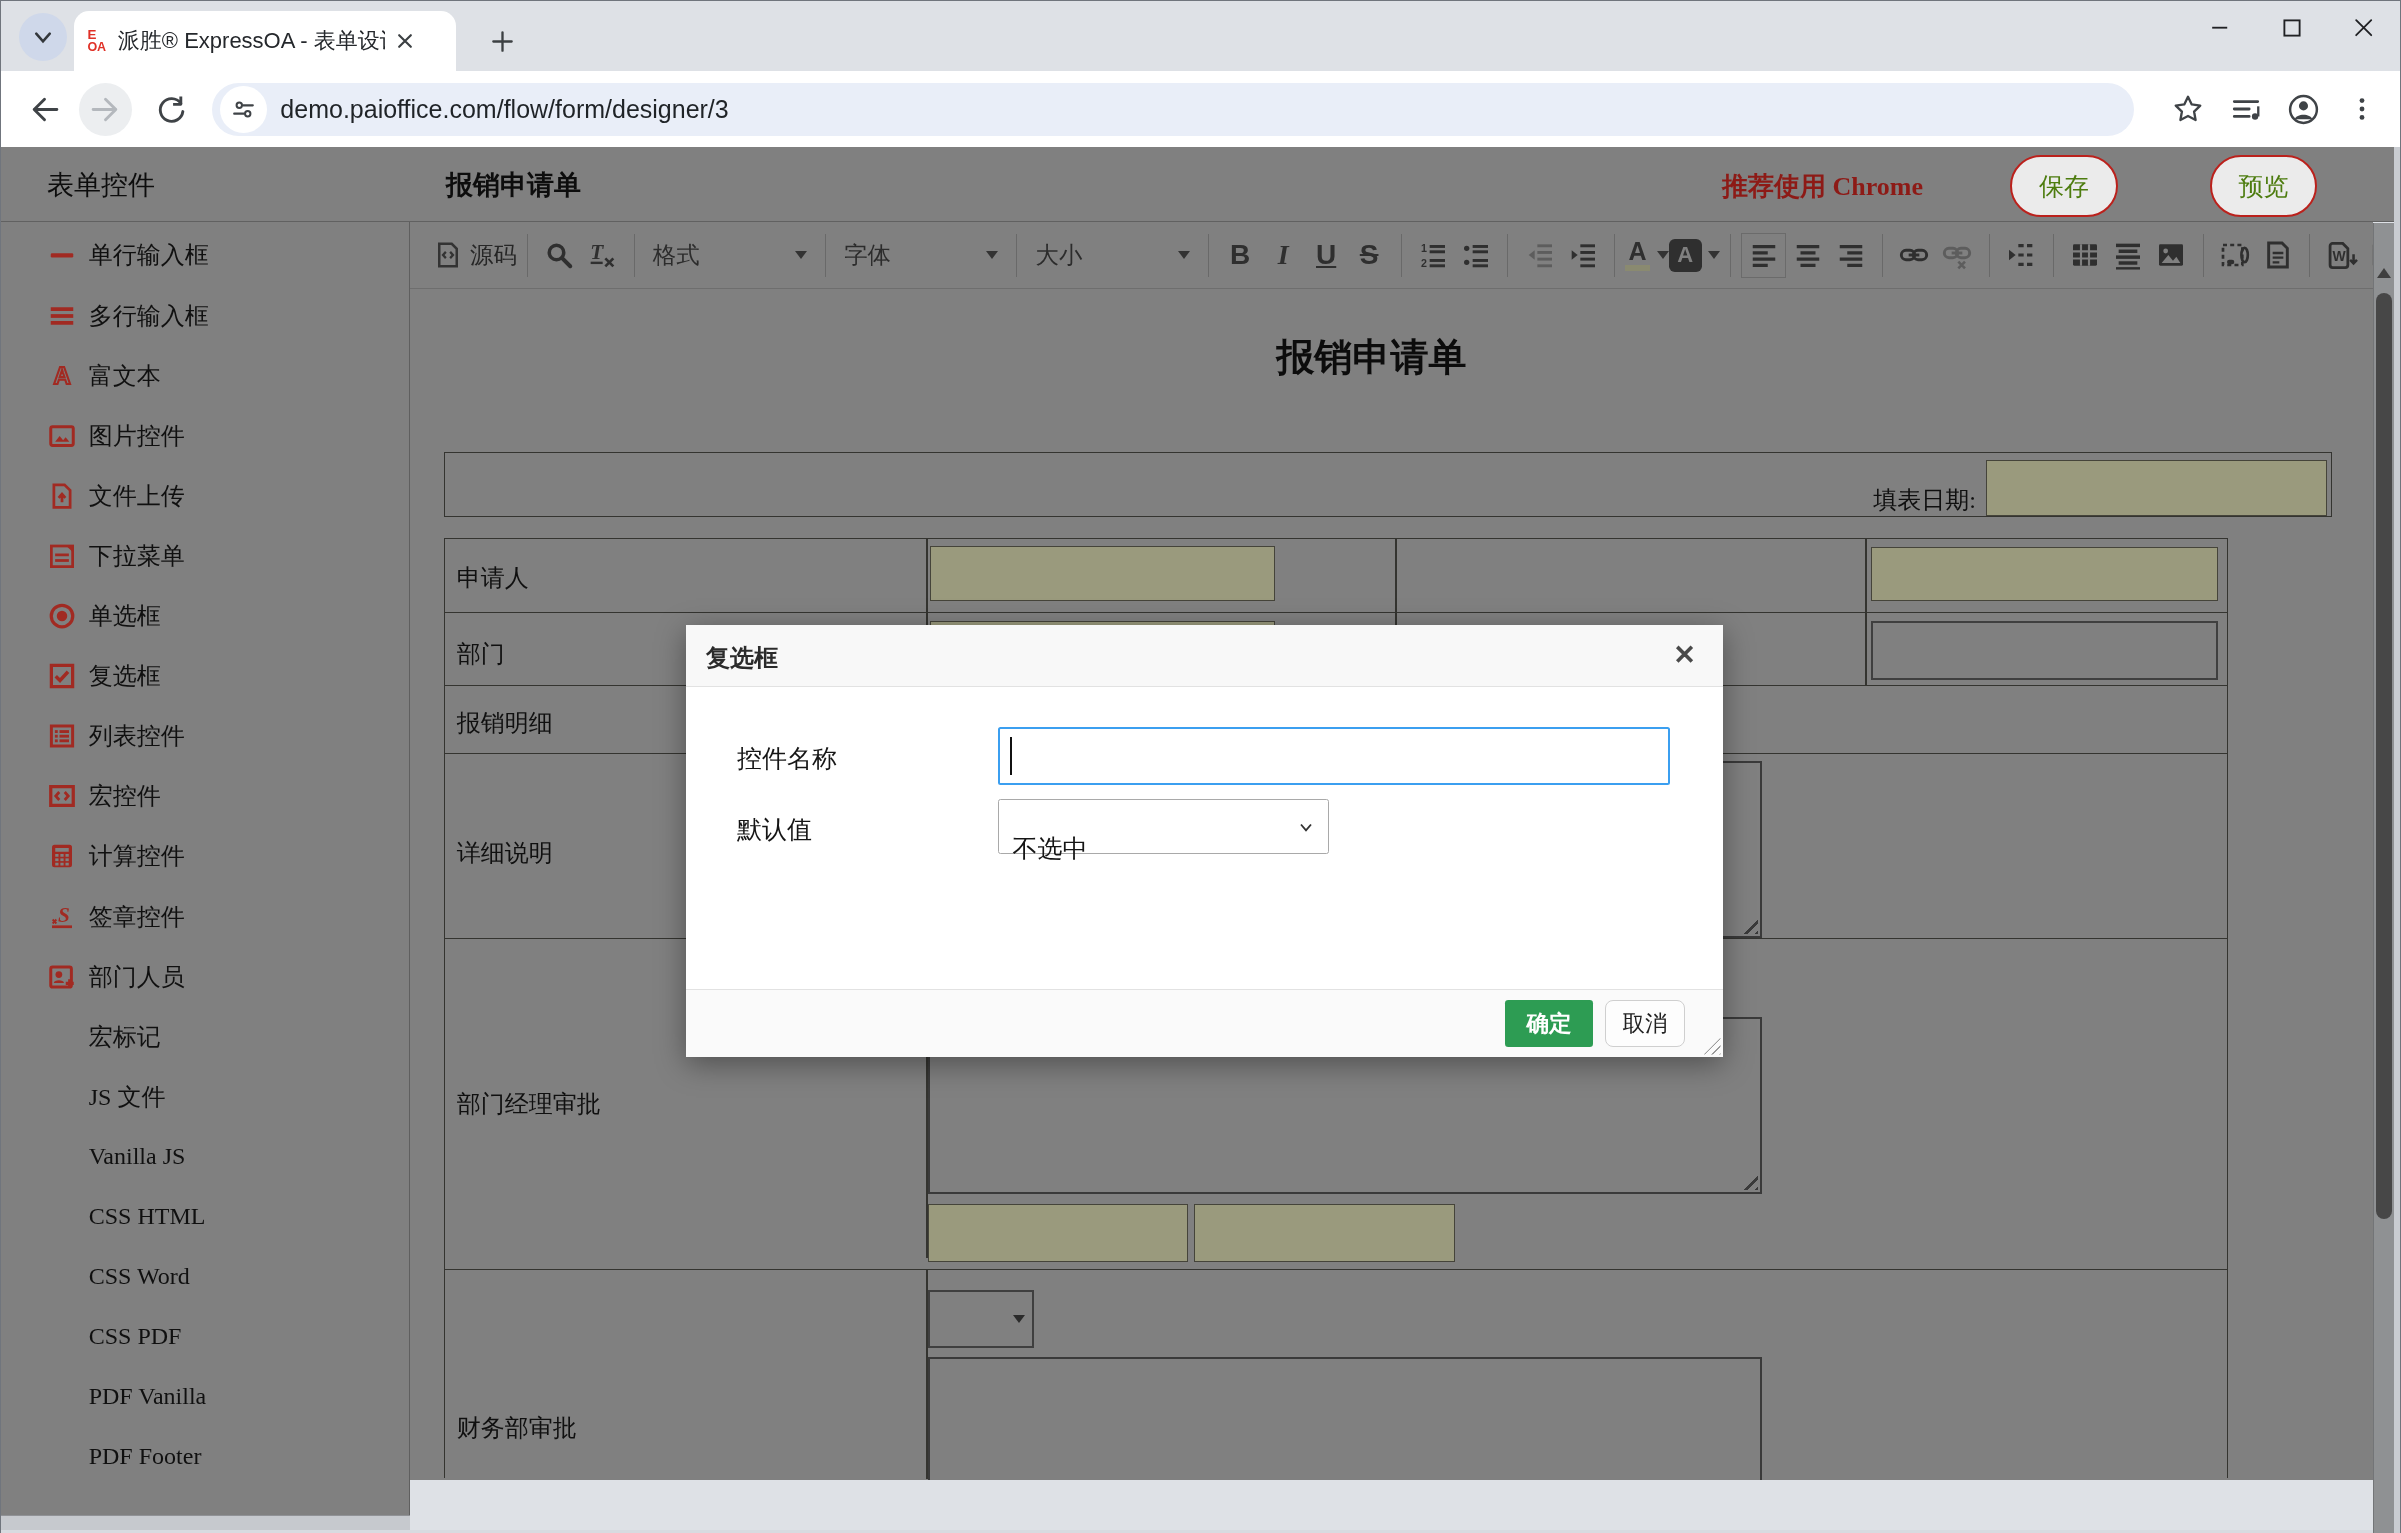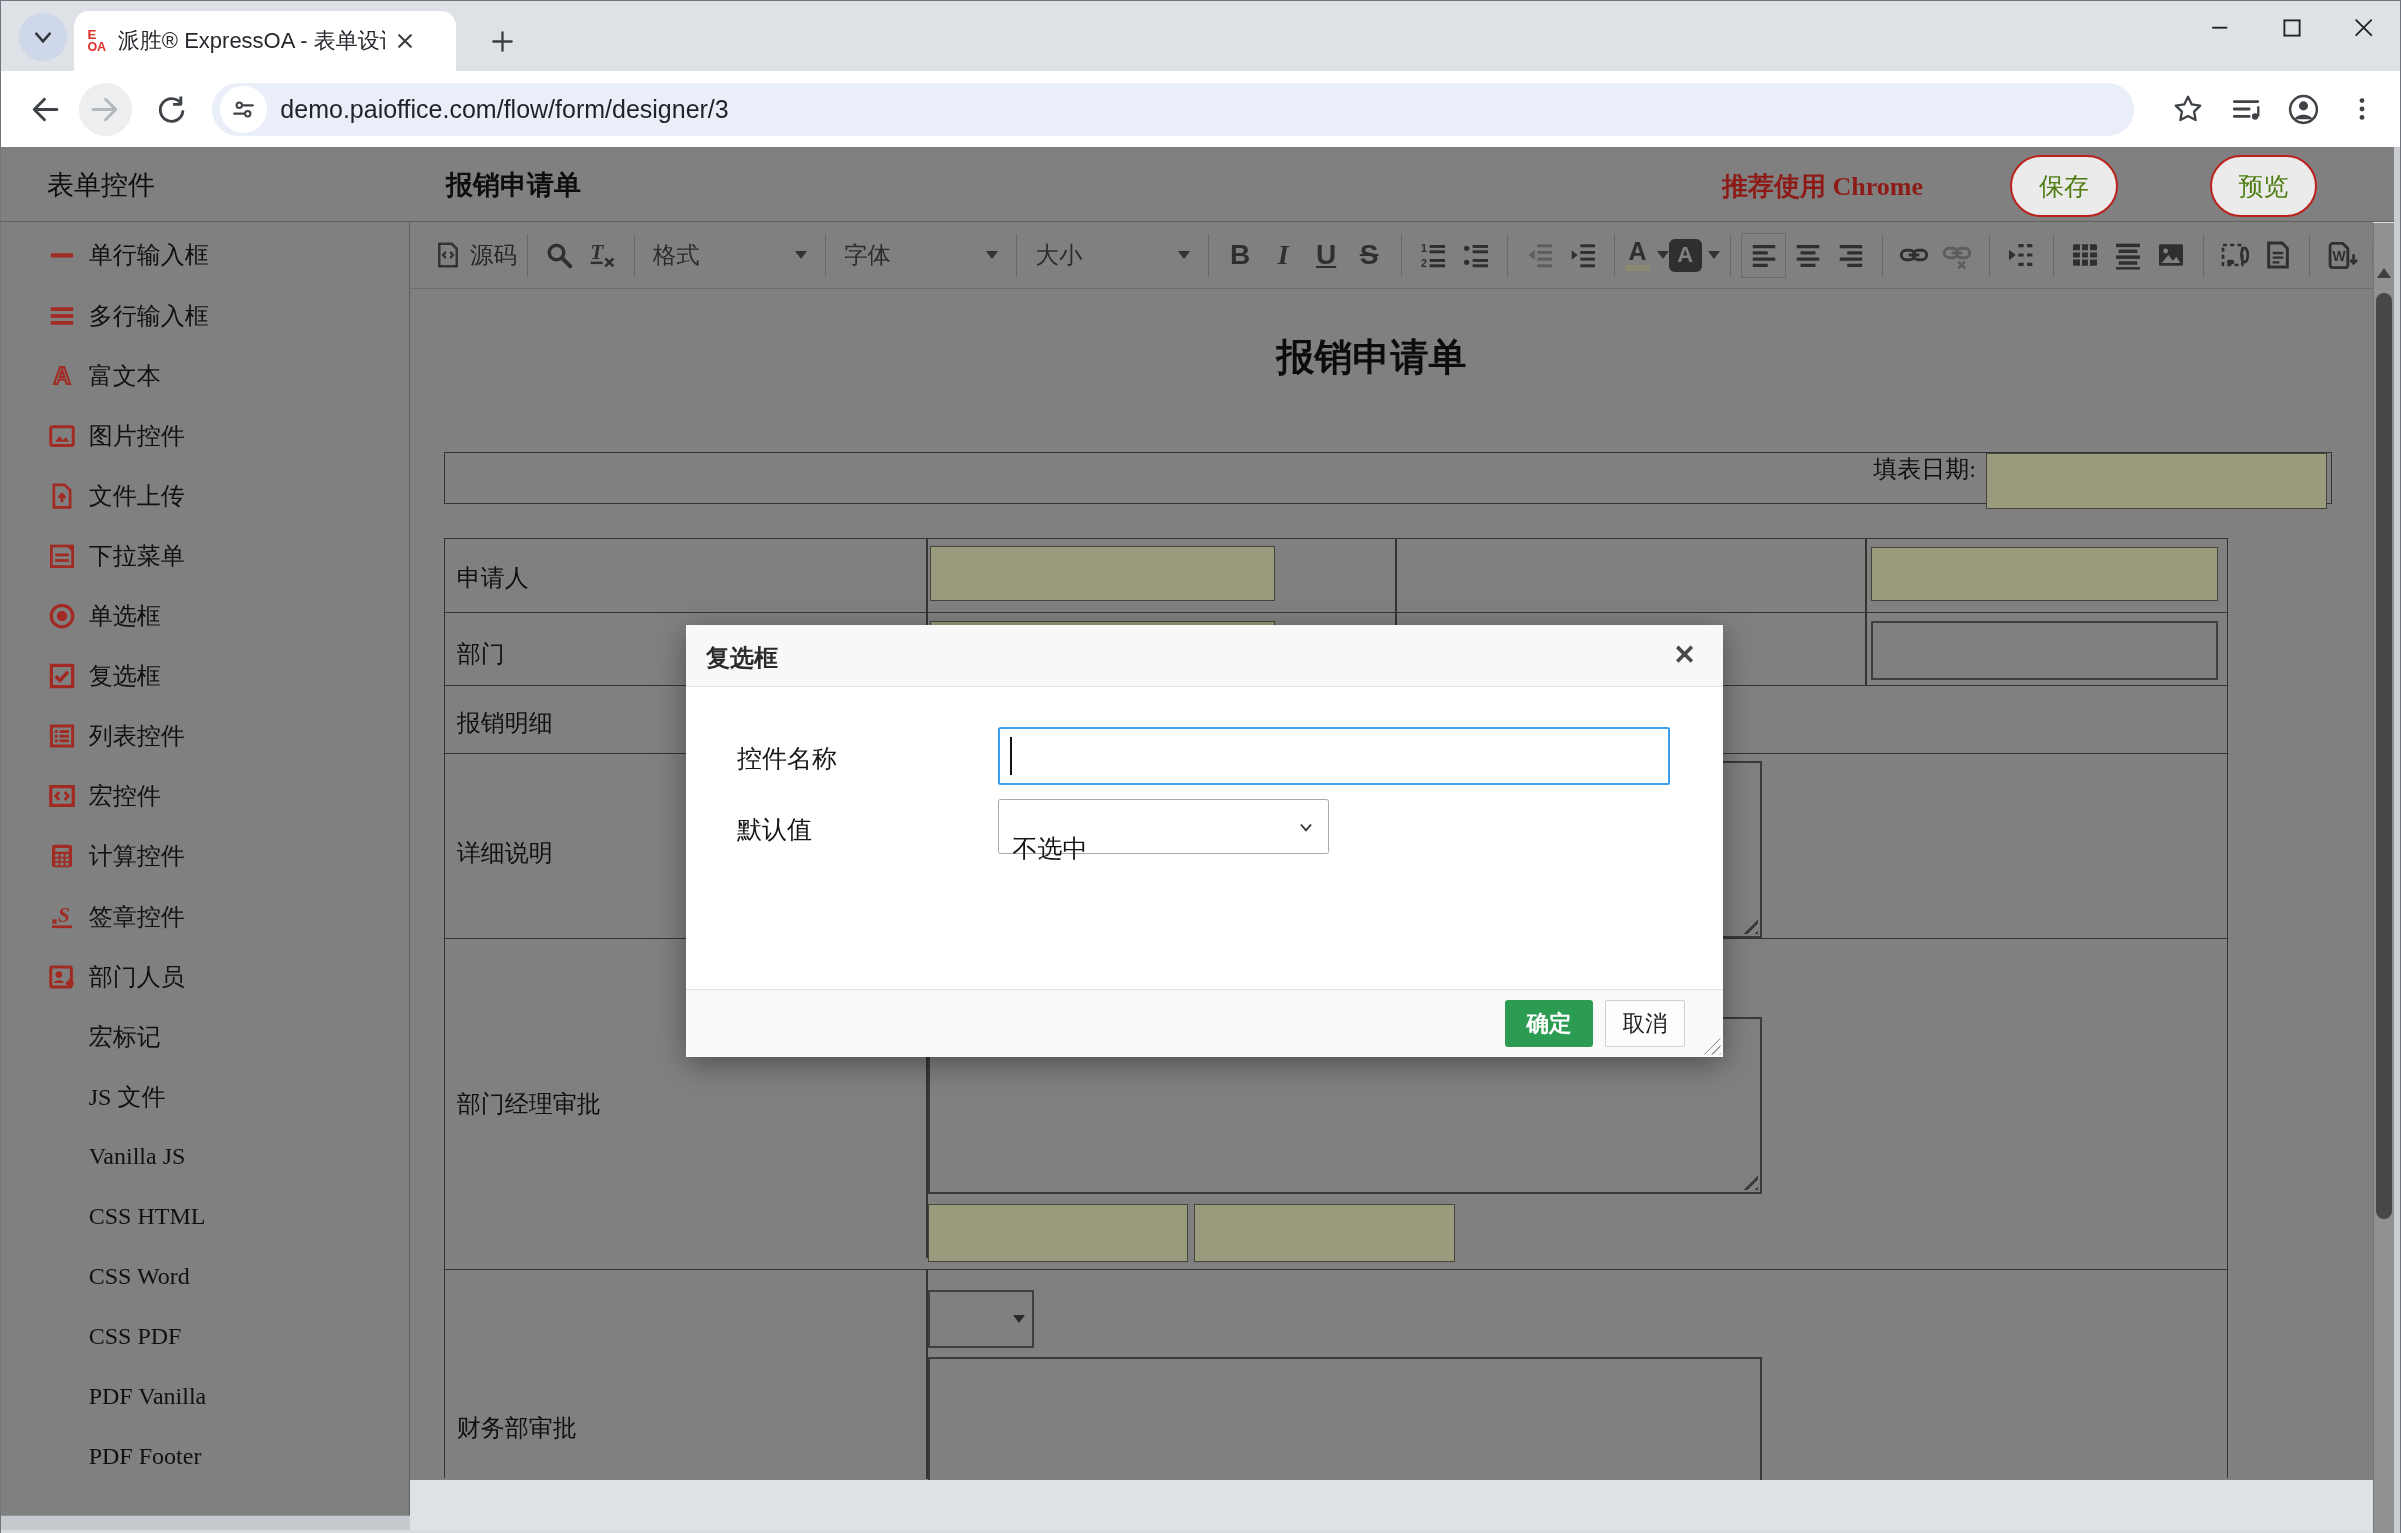--- a/index.html
+++ b/index.html
@@ -68,22 +68,22 @@
   .acolor{display:flex;flex-direction:column;align-items:center;line-height:25px;}
   .acolor .a{font-size:25px;font-weight:bold;color:#2f2f2f;}
   .acolor .bar{width:25px;height:5.8px;background:#8a8a70;margin-top:1.7px;}
   .abg{width:33px;height:33px;background:#2f2f2f;border-radius:5.8px;color:#808080;display:flex;align-items:center;justify-content:center;font-weight:bold;font-size:22px;}
   .activebox{border:1.7px solid #6b6b6b;}
   .dim{opacity:.42;}
   
   .canvas{position:absolute;left:409px;top:288px;width:1963px;height:1191px;background:#808080;overflow:hidden;}
   .ftitle{position:absolute;left:0;top:43px;width:1923px;text-align:center;font-family:"Liberation Serif",serif;
           font-size:38px;font-weight:bold;color:#0c0c0c;}
-  .t1{position:absolute;left:34px;top:163px;width:1888px;height:52px;border:1.7px solid #343430;box-sizing:border-box;
-      display:flex;align-items:flex-start;justify-content:flex-end;padding-right:4.2px;}
+  .t1{position:absolute;left:34px;top:163px;width:1888px;height:65px;border:1.7px solid #343430;box-sizing:border-box;
+      display:flex;align-items:flex-end;justify-content:flex-end;padding-right:4.2px;}
   .t1 .dlabel{font-family:"Liberation Serif",serif;font-size:24px;color:#101010;margin-right:10px;}
   .olive{background:#9a9a7d;border:1.7px solid #45443a;box-sizing:border-box;}
   .t1 .olive{width:341px;height:56px;}
   .t2{position:absolute;left:34px;top:249px;width:1784px;height:940px;border:1.7px solid #343430;border-bottom:none;box-sizing:border-box;}
   .row{position:absolute;left:0;width:100%;border-top:1.7px solid #343430;box-sizing:border-box;}
   .row.first{border-top:none;}
   .cellline{position:absolute;top:0;bottom:0;width:1.7px;background:#343430;}
   .rlabel{position:absolute;font-family:"Liberation Serif",serif;font-size:24px;color:#101010;left:11.7px;}
   .plainbox{border:2.5px solid #3f3f3f;box-sizing:border-box;position:absolute;}
   .oliveabs{position:absolute;background:#9a9a7d;border:1.7px solid #45443a;box-sizing:border-box;}
@@ -111,21 +111,21 @@
   .dlab{position:absolute;left:51px;font-family:"Liberation Serif",serif;font-size:25px;color:#151515;}
   .dinput{position:absolute;left:312px;top:102px;width:672px;height:58px;border:2.5px solid #3b9ff0;border-radius:2.5px;background:#fff;box-sizing:border-box;}
   .dcaret{position:absolute;left:10px;top:8.3px;width:1.7px;height:38px;background:#111;}
   .dselect{position:absolute;left:312px;top:174px;width:331px;height:55px;border:1.7px solid #a9a9a9;border-radius:2.5px;
            background:#fff;box-sizing:border-box;display:flex;align-items:center;justify-content:space-between;padding:0 11.7px 0 13.4px;}
   .dselect .txt{font-family:"Liberation Serif",serif;font-size:25px;color:#151515;margin-top:44px;}
   .dfoot{position:absolute;left:0;bottom:0;width:100%;height:68px;background:#fafafa;border-top:0.8px solid #e2e2e2;box-sizing:border-box;}
   .okbtn{position:absolute;right:130px;bottom:10px;width:88px;height:47px;background:#2d9c53;color:#fff;
          font-size:22.5px;font-weight:bold;display:flex;align-items:center;justify-content:center;border-radius:3.3px;}
   .cancelbtn{position:absolute;right:38px;bottom:10px;width:80px;height:47px;background:#fdfdfd;border:1.7px solid #cfcfcf;
-         color:#222;font-size:22.5px;display:flex;align-items:center;justify-content:center;border-radius:2px;box-sizing:border-box;}
+         color:#222;font-size:22.5px;display:flex;align-items:center;justify-content:center;border-radius:8px;box-sizing:border-box;}
   .dgrip{position:absolute;right:2.5px;bottom:2.5px;width:16.7px;height:16.7px;
         background:repeating-linear-gradient(315deg,#9a9a9a 0 1.7px,transparent 1.7px 5.8px);
         clip-path:polygon(100% 0,100% 100%,0 100%);}
   svg{display:block;}
 </style>
 </head>
 <body>
 
 <div id="window">
 

